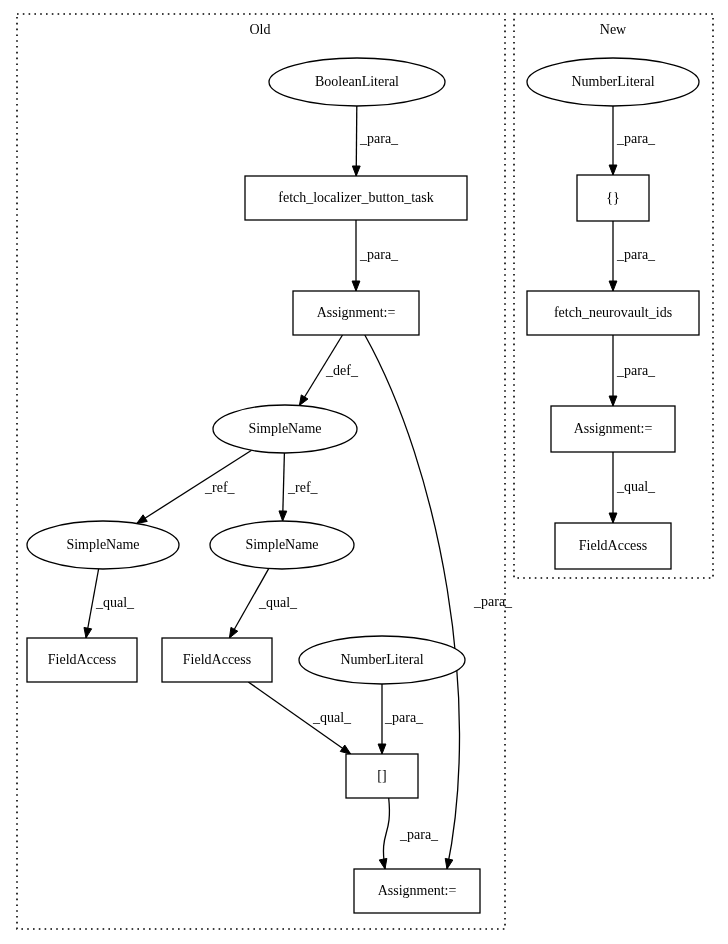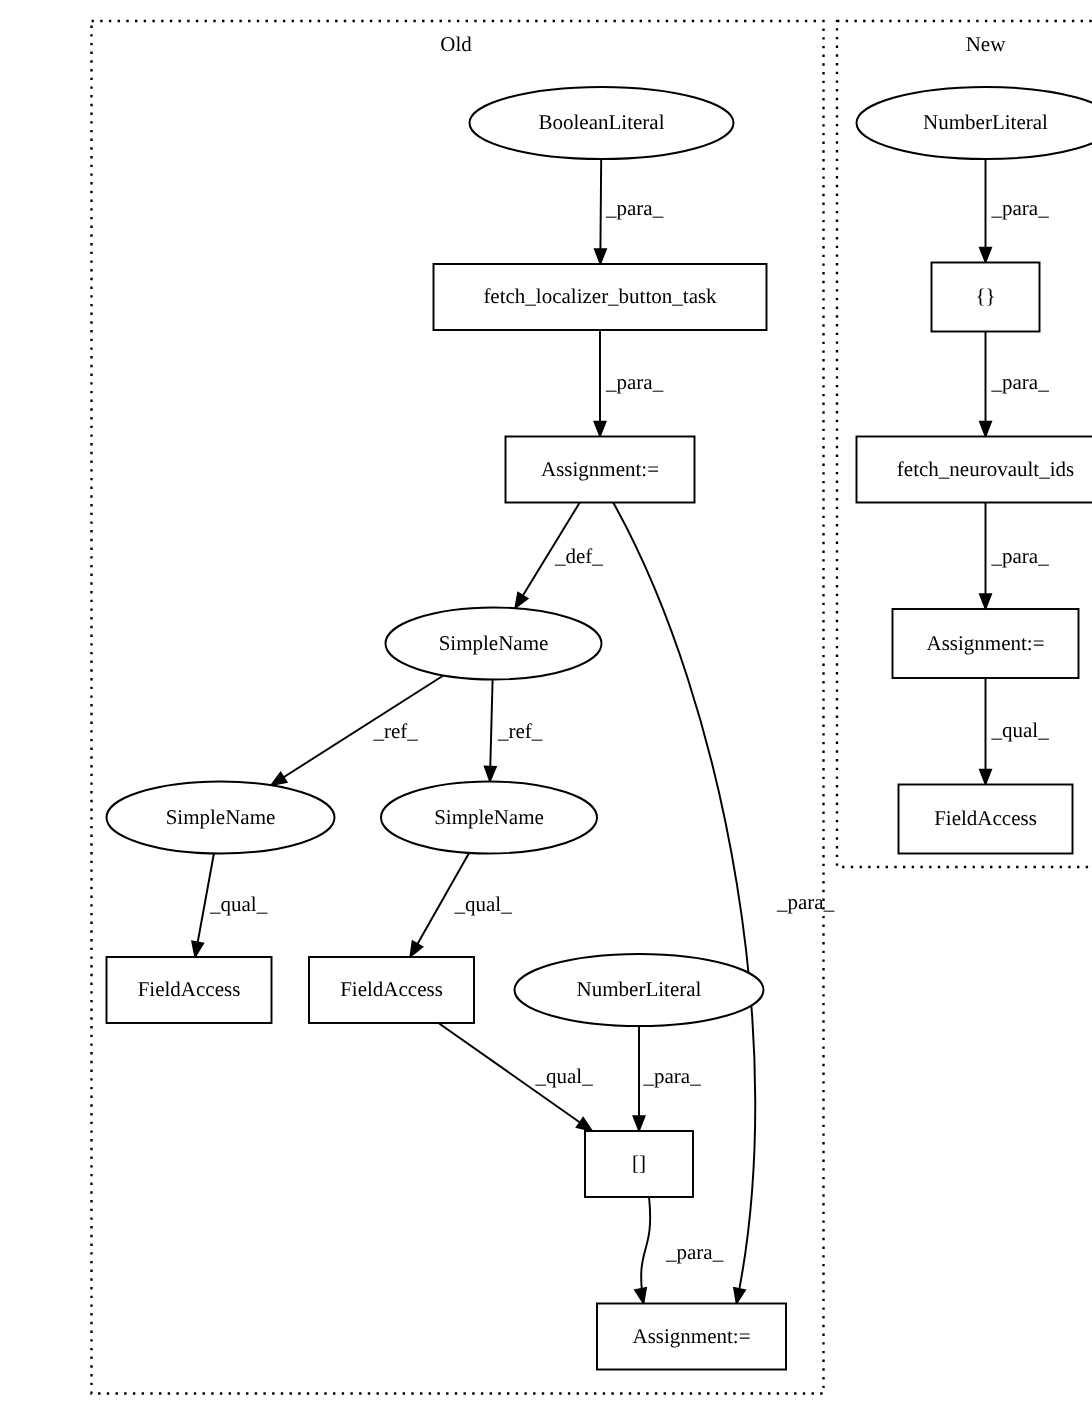--- a/index.html
+++ b/index.html
@@ -10,21 +10,20 @@
   body {
     width: 728px;
     height: 944px;
     font-family: "Liberation Serif", "DejaVu Serif", serif;
     overflow: hidden;
   }
   #graph-root {
     position: relative;
     width: 592px;
     height: 944px;
-    padding-left: 44px;
   }
   svg#graph-svg {
     display: block;
     width: 728px;
     height: 944px;
   }
   .cluster-border {
     fill: none;
     stroke: #000000;
     stroke-width: 1.6;

